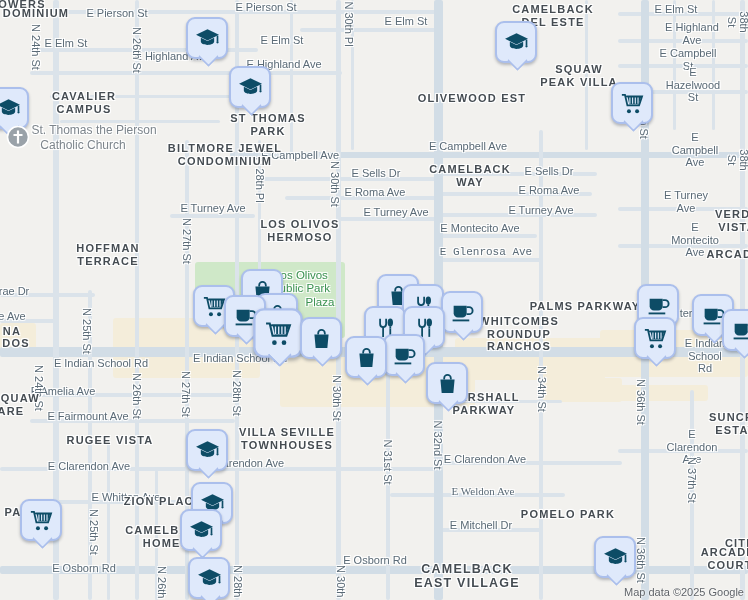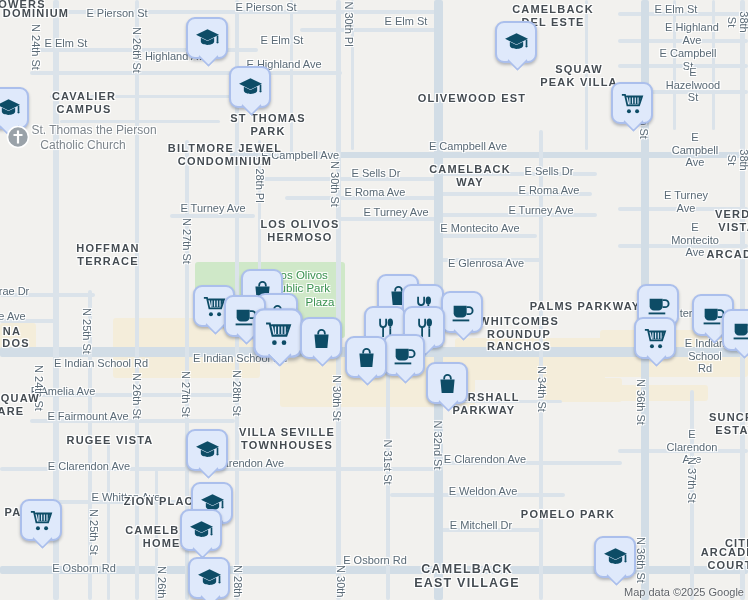--- a/index.html
+++ b/index.html
@@ -136,35 +136,35 @@
       <div class="lbl c-st" style="left: 376px; top: 173px;">E Sells Dr</div>
       <div class="lbl c-st" style="left: 549px; top: 171px;">E Sells Dr</div>
       <div class="lbl c-st" style="left: 375px; top: 192px;">E Roma Ave</div>
       <div class="lbl c-st" style="left: 549px; top: 190px;">E Roma Ave</div>
       <div class="lbl c-st" style="left: 213px; top: 208px;">E Turney Ave</div>
       <div class="lbl c-st" style="left: 396px; top: 212px;">E Turney Ave</div>
       <div class="lbl c-st" style="left: 541px; top: 210px;">E Turney Ave</div>
       <div class="lbl c-st" style="left: 686px; top: 202px;">E Turney Ave</div>
       <div class="lbl c-st" style="left: 480px; top: 228px;">E Montecito Ave</div>
       <div class="lbl c-st" style="left: 695px; top: 240px;">E Montecito Ave</div>
-      <div class="lbl c-st" style="left: 486px; top: 263px;">E Glenrosa Ave</div>
+      <div class="lbl c-st" style="left: 486px; top: 252px; font-family: Liberation Mono, monospace;">E Glenrosa Ave</div>
       <div class="lbl c-st" style="left: 14px; top: 291px;">rae Dr</div>
       <div class="lbl c-st" style="left: 12px; top: 316px;">e Ave</div>
       <div class="lbl c-st" style="left: 101px; top: 363px;">E Indian School Rd</div>
       <div class="lbl c-st" style="left: 240px; top: 358px;">E Indian School Rd</div>
       <div class="lbl c-st" style="left: 705px; top: 356px;">E Indian School Rd</div>
       <div class="lbl c-st" style="left: 683px; top: 313px;">nter</div>
       <div class="lbl c-st" style="left: 63px; top: 391px;">E Amelia Ave</div>
       <div class="lbl c-st" style="left: 88px; top: 416px;">E Fairmount Ave</div>
       <div class="lbl c-st" style="left: 89px; top: 466px;">E Clarendon Ave</div>
       <div class="lbl c-st" style="left: 243px; top: 463px;">E Clarendon Ave</div>
       <div class="lbl c-st" style="left: 485px; top: 459px;">E Clarendon Ave</div>
       <div class="lbl c-st" style="left: 692px; top: 447px;">E Clarendon Ave</div>
       <div class="lbl c-st" style="left: 80px; top: 497px; margin-left: 46px;">E Whitton Ave</div>
-      <div class="lbl c-st" style="left: 483px; top: 491px;">E Weldon Ave</div>
+      <div class="lbl c-st" style="left: 483px; top: 491px; font-family: Liberation Serif, serif;">E Weldon Ave</div>
       <div class="lbl c-st" style="left: 481px; top: 525px; text-align: center;">E Mitchell Dr</div>
       <div class="lbl c-st" style="left: 84px; top: 568px;">E Osborn Rd</div>
       <div class="lbl c-st" style="left: 375px; top: 560px;">E Osborn Rd</div>
       <div class="lbl c-st rot" style="left: 36px; top: 47px;">N 24th St</div>
       <div class="lbl c-st rot" style="left: 39px; top: 388px;">N 24th St</div>
       <div class="lbl c-st rot" style="left: 87px; top: 331px;">N 25th St</div>
       <div class="lbl c-st rot" style="left: 94px; top: 532px;">N 25th St</div>
       <div class="lbl c-st rot" style="left: 137px; top: 50px;">N 26th St</div>
       <div class="lbl c-st rot" style="left: 137px; top: 396px;">N 26th St</div>
       <div class="lbl c-st rot" style="left: 162px; top: 589px;">N 26th St</div>

